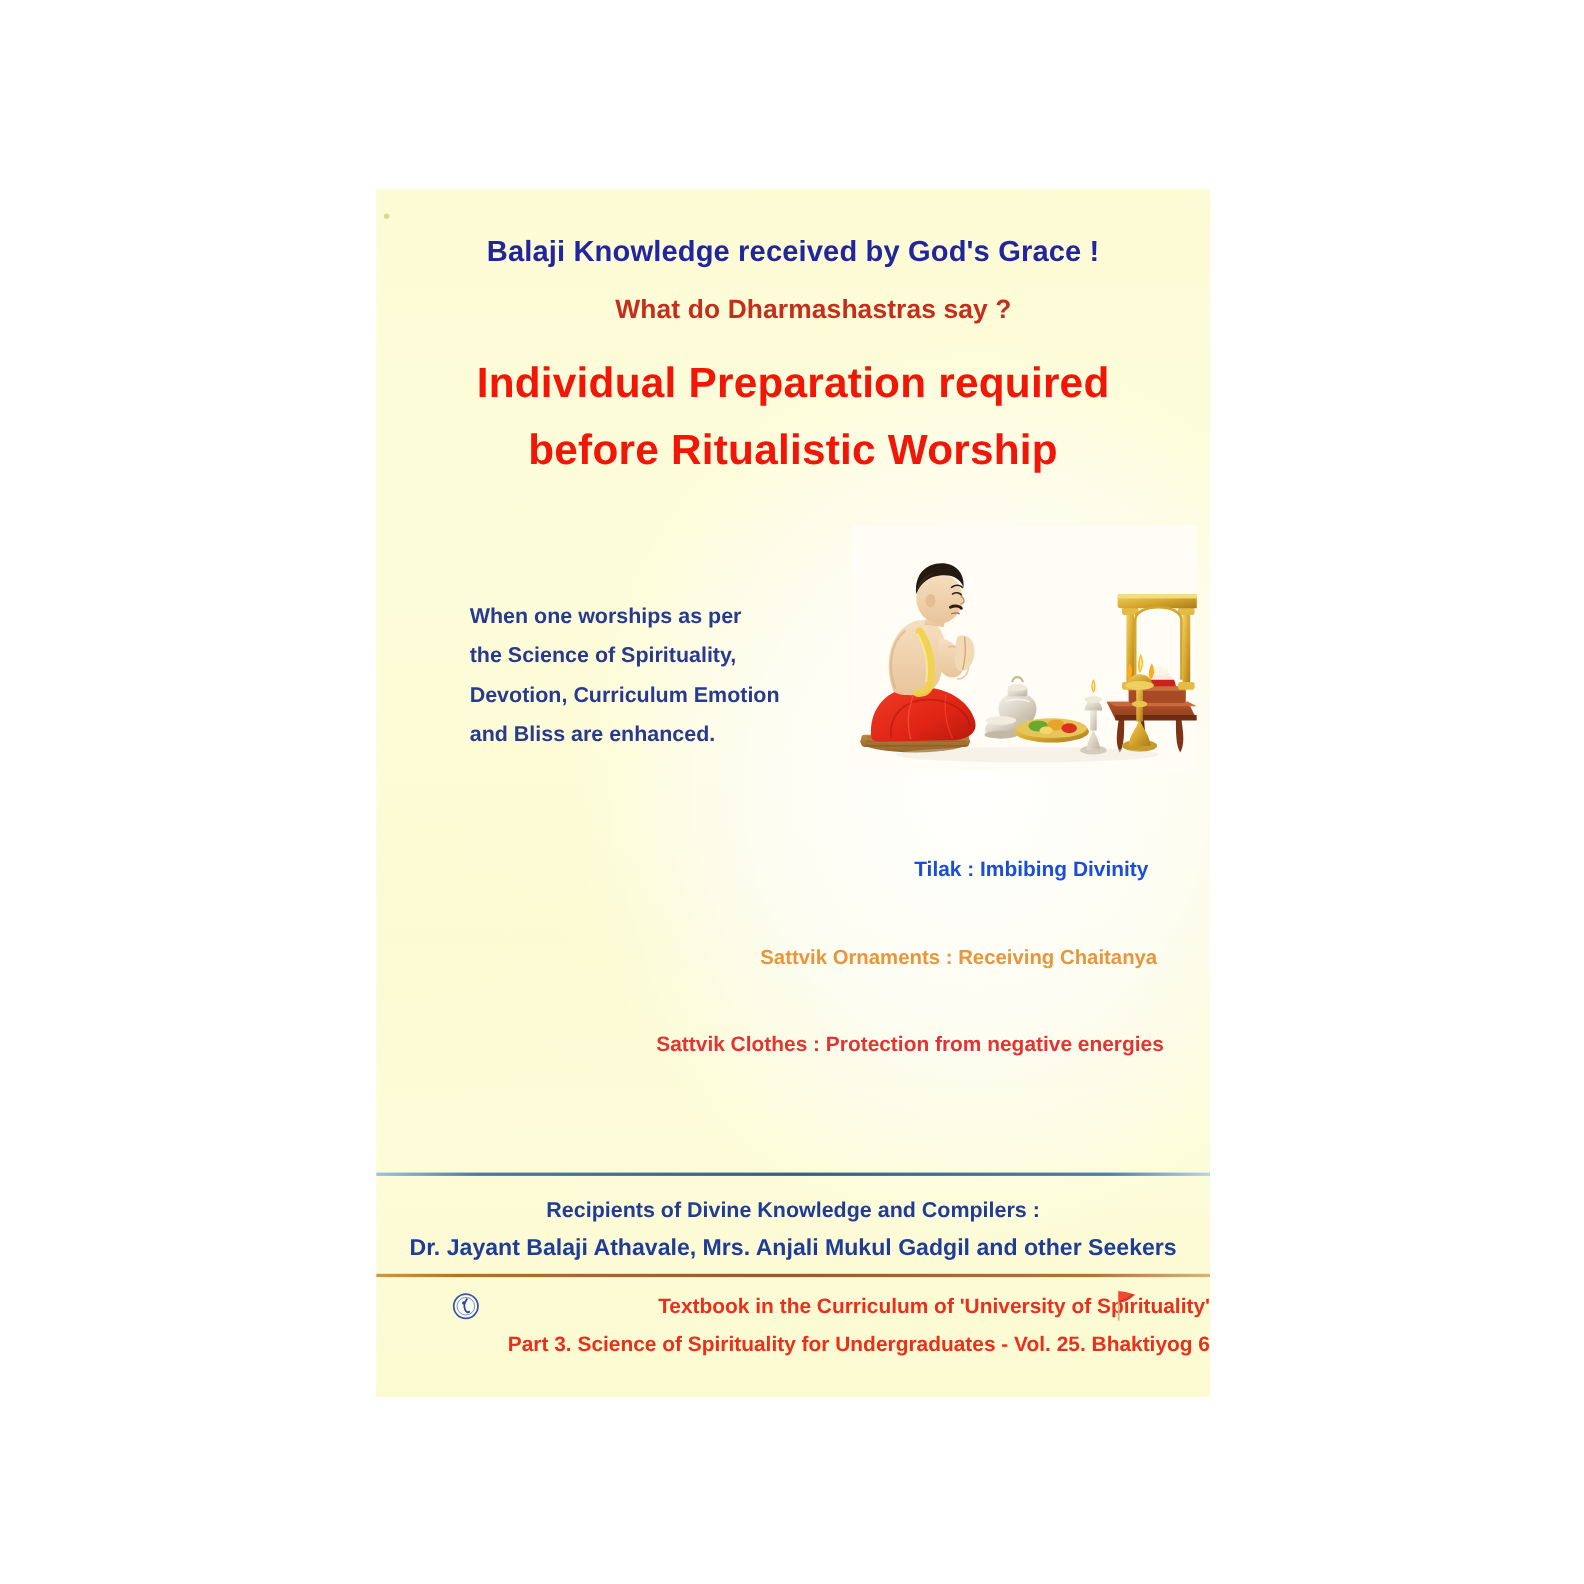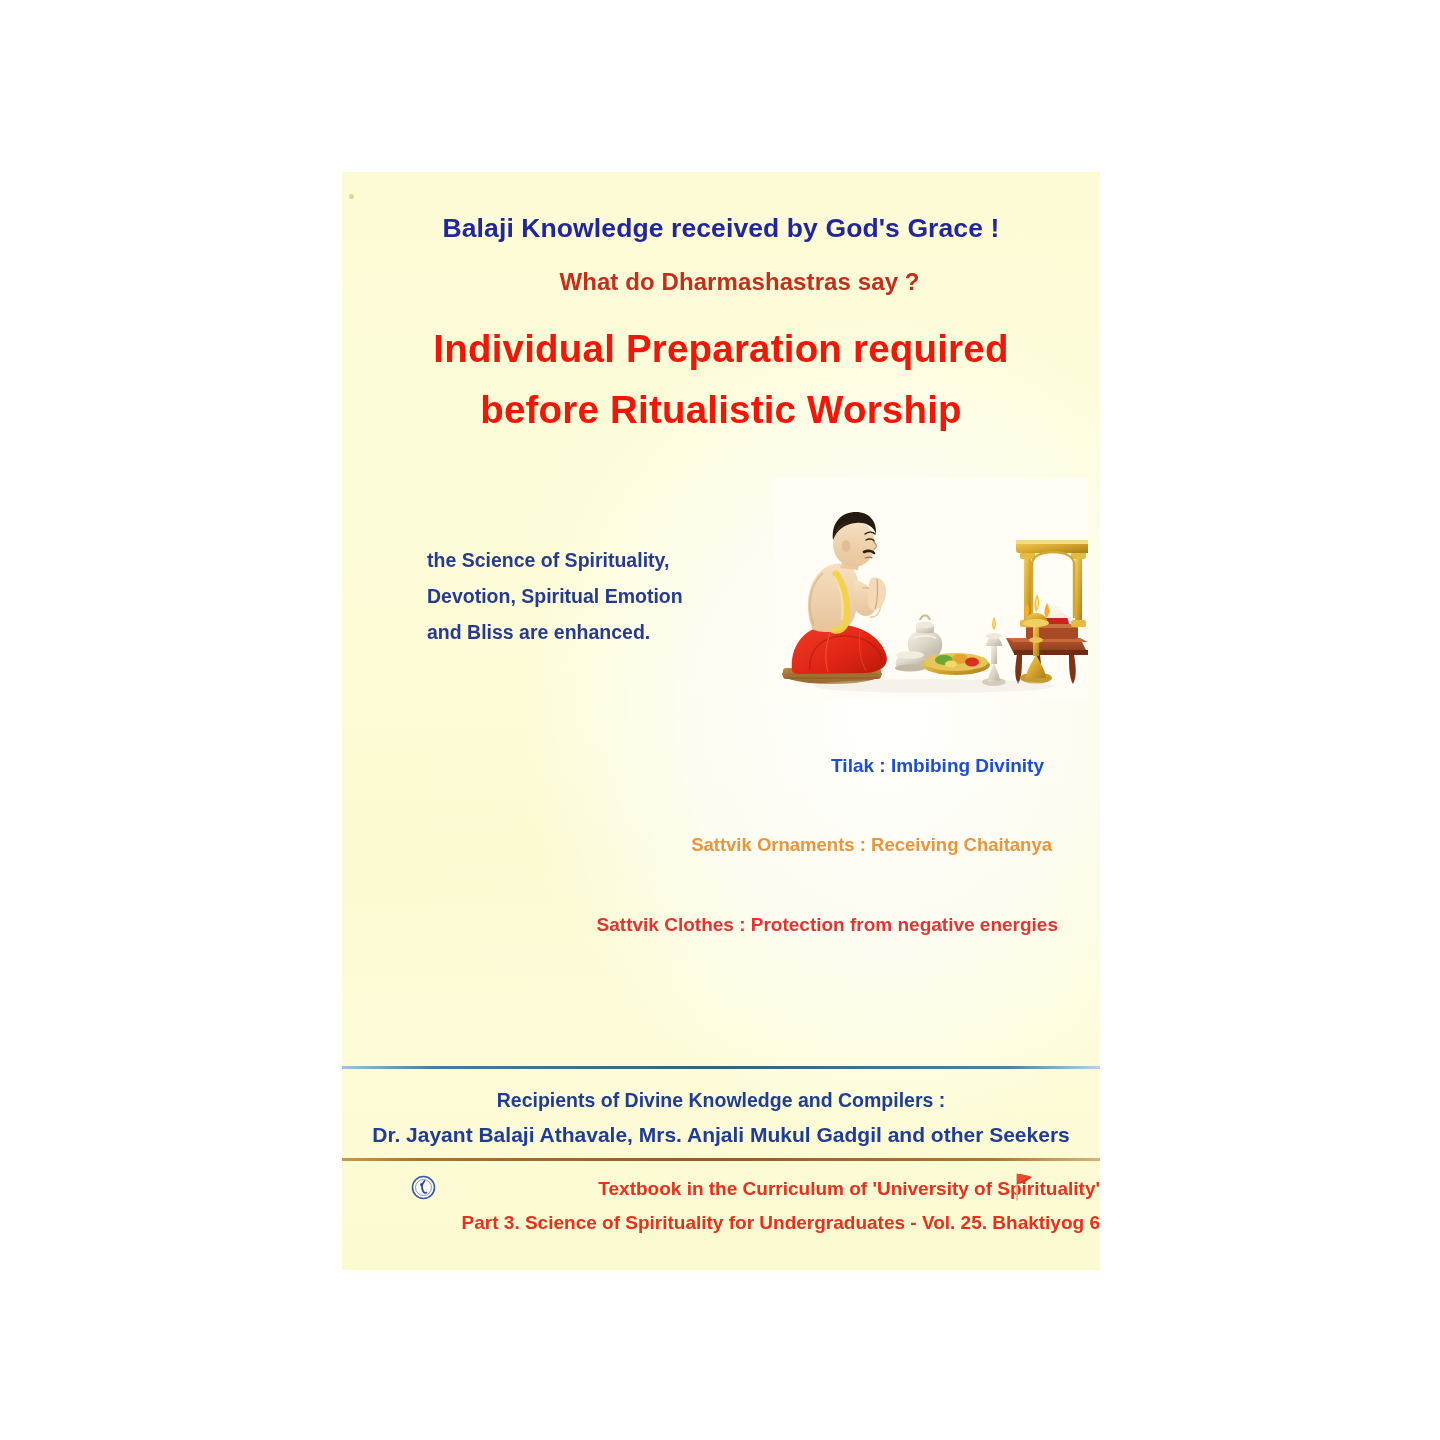--- a/index.html
+++ b/index.html
@@ -110,20 +110,21 @@
     width: 314px;
     height: 222px;
   }
   .art svg { display: block; width: 100%; height: 100%; }
 
   
   .cap {
     position: absolute;
     font-weight: bold;
     white-space: nowrap;
+    margin-top: 25px;
   }
   .cap-tilak {
     right: 56px;
     top: 583px;
     font-size: 19px;
     color: #1a4ed6;
   }
   .cap-ornaments {
     right: 48px;
     top: 662px;
@@ -215,22 +216,23 @@
     <div class="hdr-line1">Balaji Knowledge received by God's Grace !</div>
 
     <div class="hdr-line2">What do Dharmashastras say ?</div>
 
     <div class="title">
       <div>Individual Preparation required</div>
       <div>before Ritualistic Worship</div>
     </div>
 
     <div class="intro">
+      <div>When one worships as per</div>
       <div>the Science of Spirituality,</div>
-      <div>Devotion, Spiritual Emotion</div>
+      <div>Devotion, Curriculum Emotion</div>
       <div>and Bliss are enhanced.</div>
     </div>
 
     <div class="art">
       <svg viewBox="0 0 314 222" xmlns="http://www.w3.org/2000/svg">
         <defs>
           <linearGradient id="skin" x1="0" y1="0" x2="0" y2="1">
             <stop offset="0%" stop-color="#f6dfc0"></stop>
             <stop offset="100%" stop-color="#e8c49a"></stop>
           </linearGradient>

